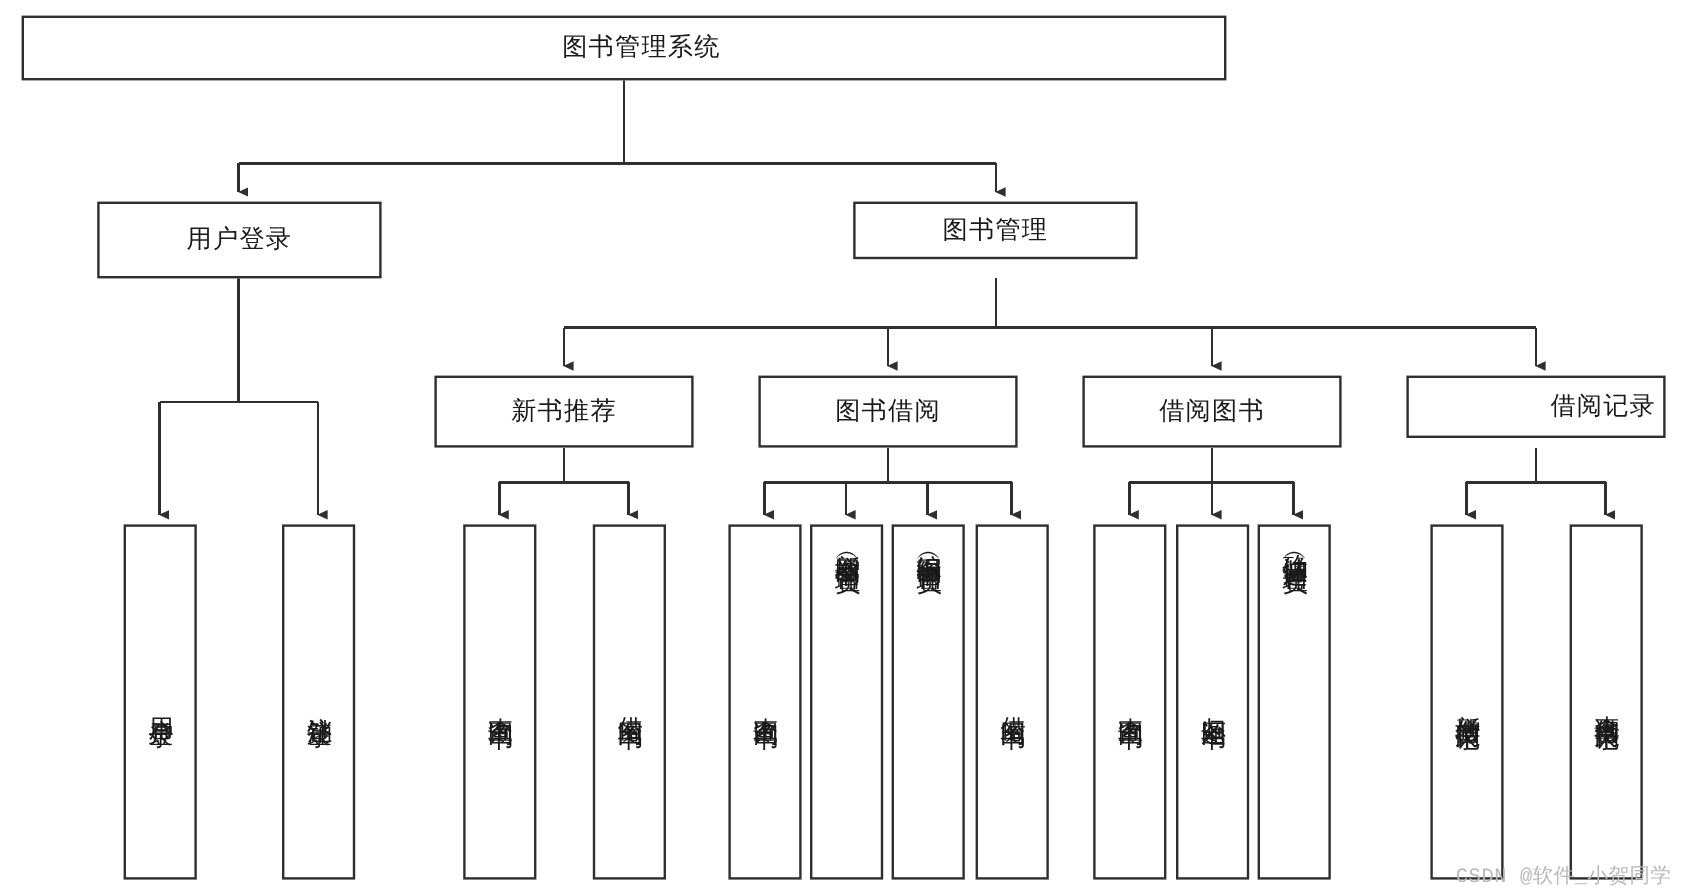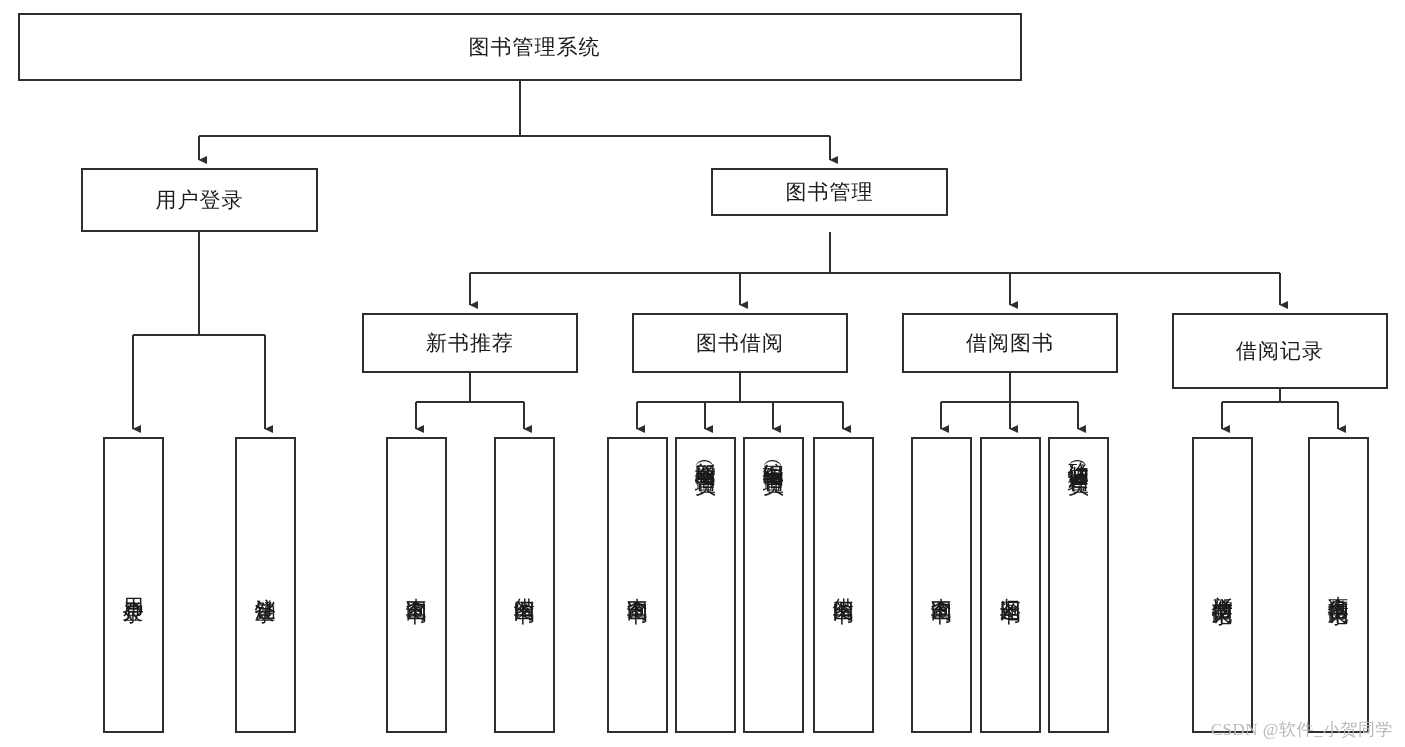--- a/index.html
+++ b/index.html
@@ -64,21 +64,21 @@
     display: block;
   }
   .watermark {
     position: absolute;
     right: 12px;
     bottom: 6px;
     font-size: 17px;
     color: #b9b9b9;
     letter-spacing: 0.5px;
     white-space: nowrap;
-    font-family: Liberation Serif, serif;
+    font-family: Liberation Mono, monospace;
   }
 </style>
 </head>
 <body>
 
 <div id="diagram-root">
 
   <svg class="edges" viewBox="0 0 1405 747" xmlns="http://www.w3.org/2000/svg">
     <defs>
       <marker id="arrowhead" markerWidth="9" markerHeight="9" refX="4.2" refY="8" orient="auto" markerUnits="userSpaceOnUse">
@@ -123,41 +123,41 @@
       <path d="M1010,402 L1010,429" marker-end="url(#arrowhead)"></path>
       <path d="M1078,402 L1078,429" marker-end="url(#arrowhead)"></path>
 
       <path d="M1280,373 L1280,402"></path>
       <path d="M1222,402 L1338,402"></path>
       <path d="M1222,402 L1222,429" marker-end="url(#arrowhead)"></path>
       <path d="M1338,402 L1338,429" marker-end="url(#arrowhead)"></path>
     </g>
   </svg>
 
-  <div class="node horizontal" style="left:18px; top:13px; width:1004px; height:68px;padding-left:35px;">
+  <div class="node horizontal" style="left:18px; top:13px; width:1004px; height:54px;padding-left:35px;">
     <span class="node-label">图书管理系统</span>
   </div>
 
   <div class="node horizontal" style="left:81px; top:168px; width:237px; height:64px;">
     <span class="node-label">用户登录</span>
   </div>
   <div class="node horizontal" style="left:711px; top:168px; width:237px; height:48px;">
     <span class="node-label">图书管理</span>
   </div>
 
   <div class="node horizontal" style="left:362px; top:313px; width:216px; height:60px;">
     <span class="node-label">新书推荐</span>
   </div>
   <div class="node horizontal" style="left:632px; top:313px; width:216px; height:60px;">
     <span class="node-label">图书借阅</span>
   </div>
   <div class="node horizontal" style="left:902px; top:313px; width:216px; height:60px;">
     <span class="node-label">借阅图书</span>
   </div>
-  <div class="node horizontal" style="left:1172px; top:313px; width:216px; height:76px;">
+  <div class="node horizontal" style="left:1172px; top:313px; width:216px; height:52px;justify-content:flex-end;">
     <span class="node-label">借阅记录</span>
   </div>
 
   <div class="node vertical" style="left:103px; top:437px; width:61px; height:296px;">
     <span class="node-label">用户登录</span>
   </div>
   <div class="node vertical" style="left:235px; top:437px; width:61px; height:296px;">
     <span class="node-label">注销登录</span>
   </div>
 

